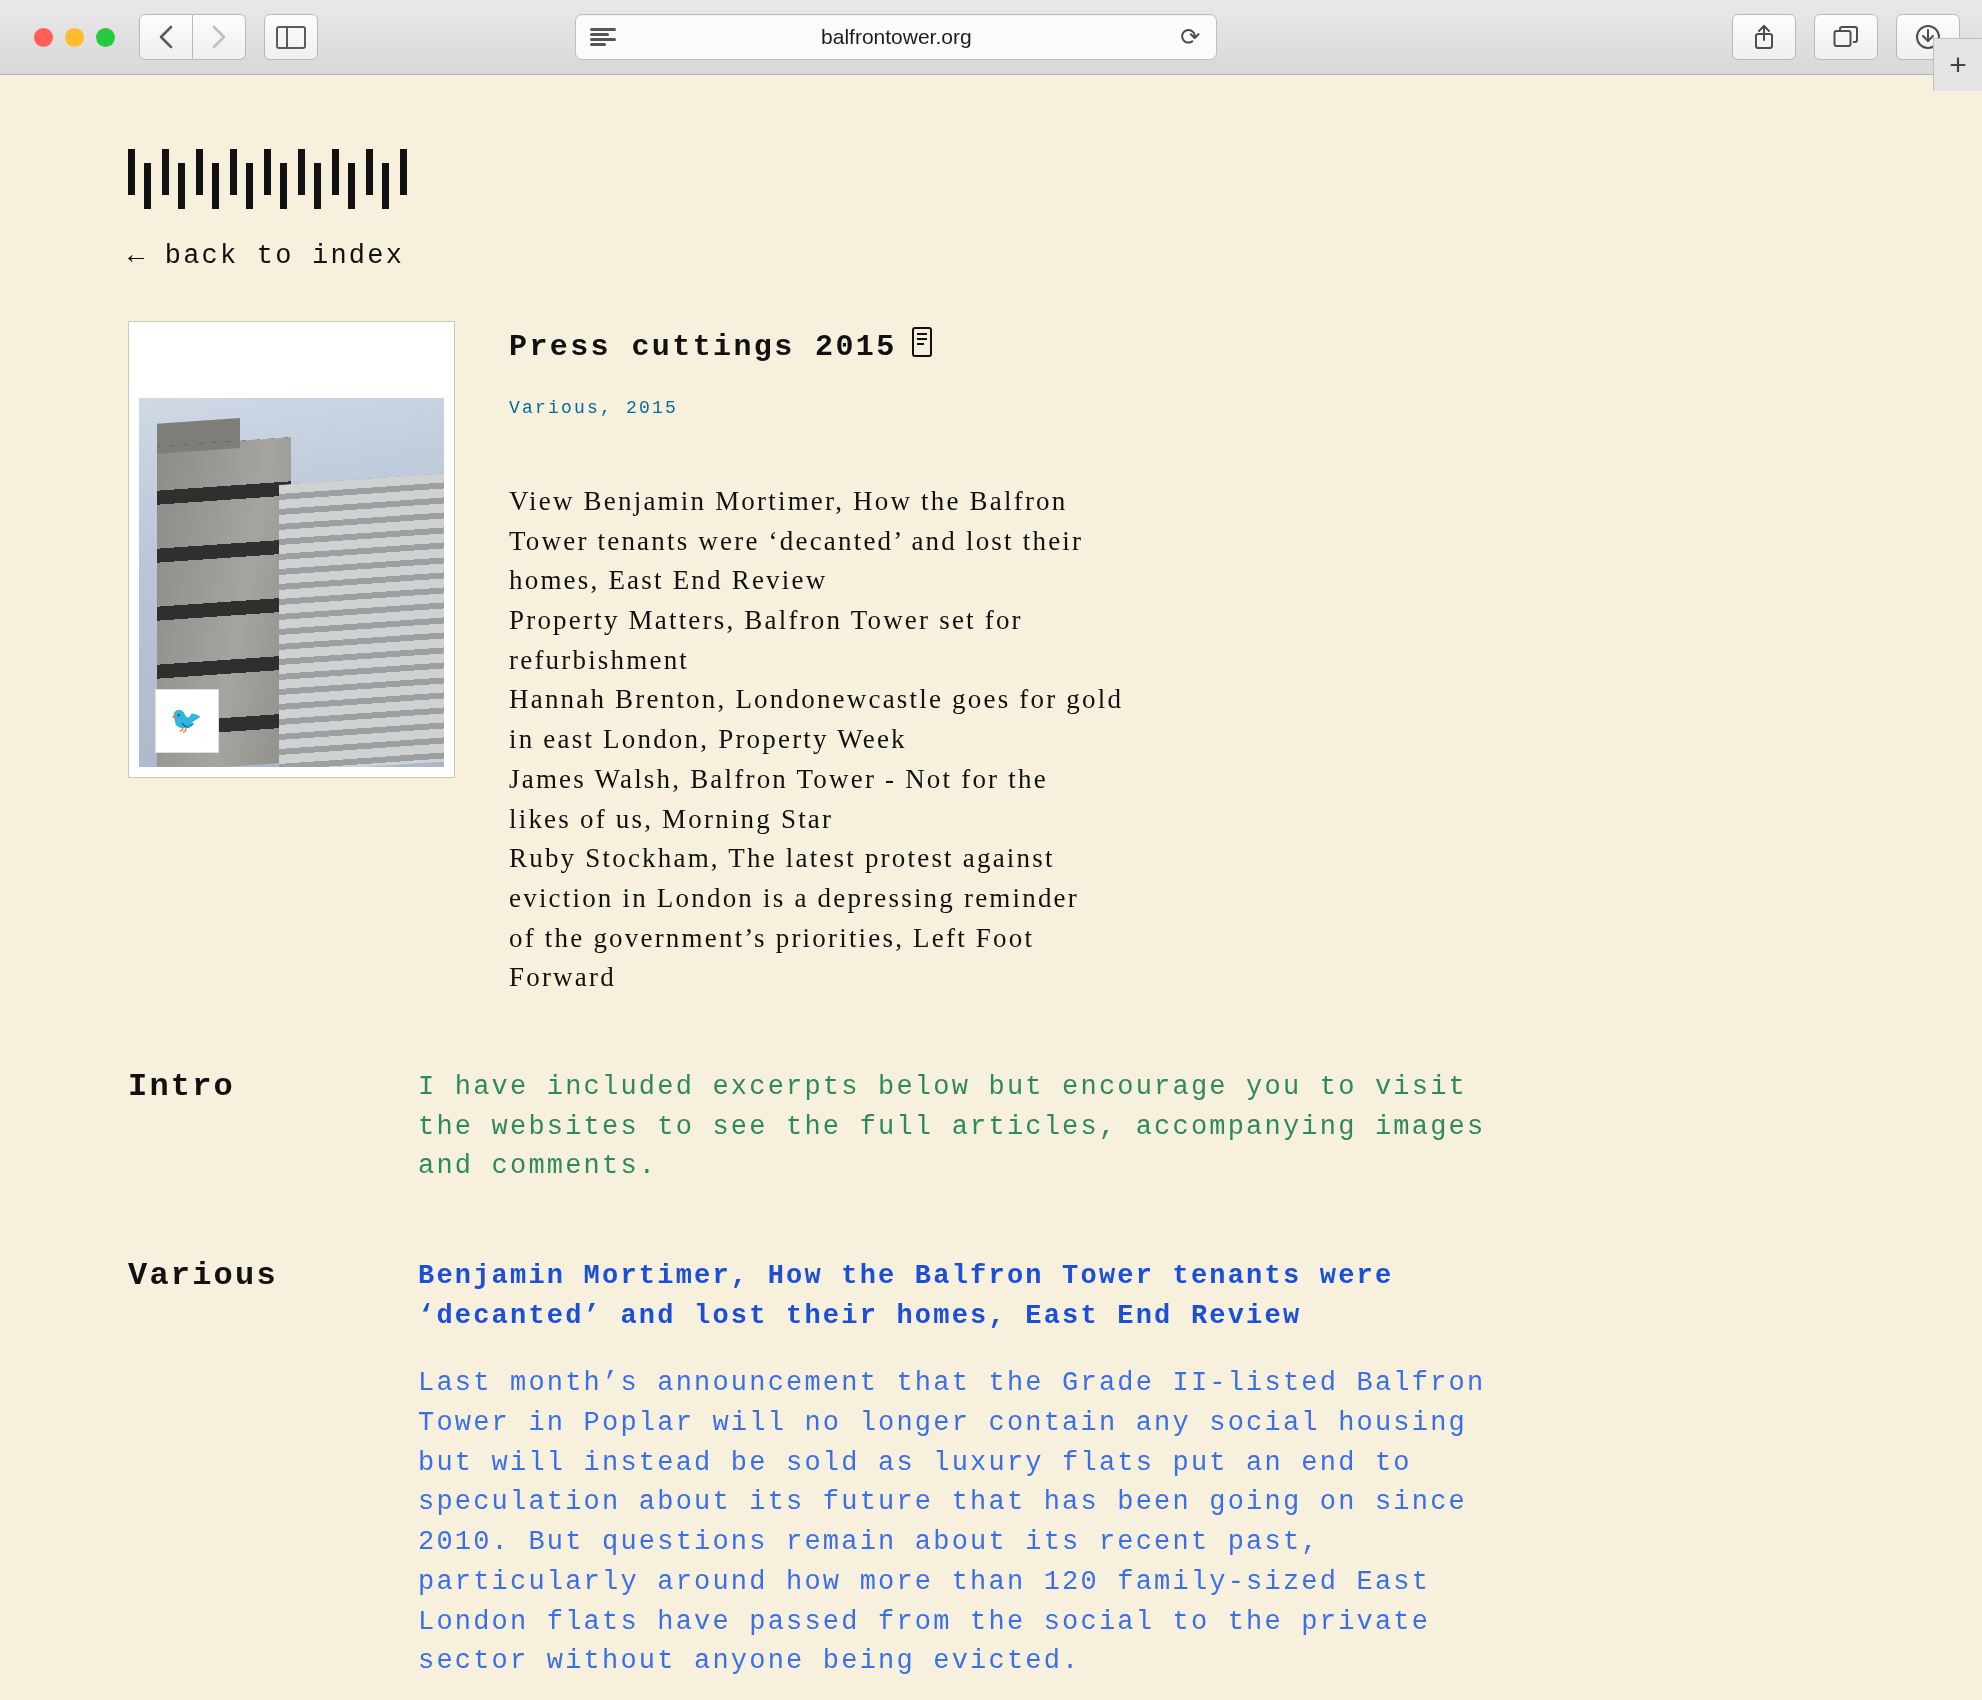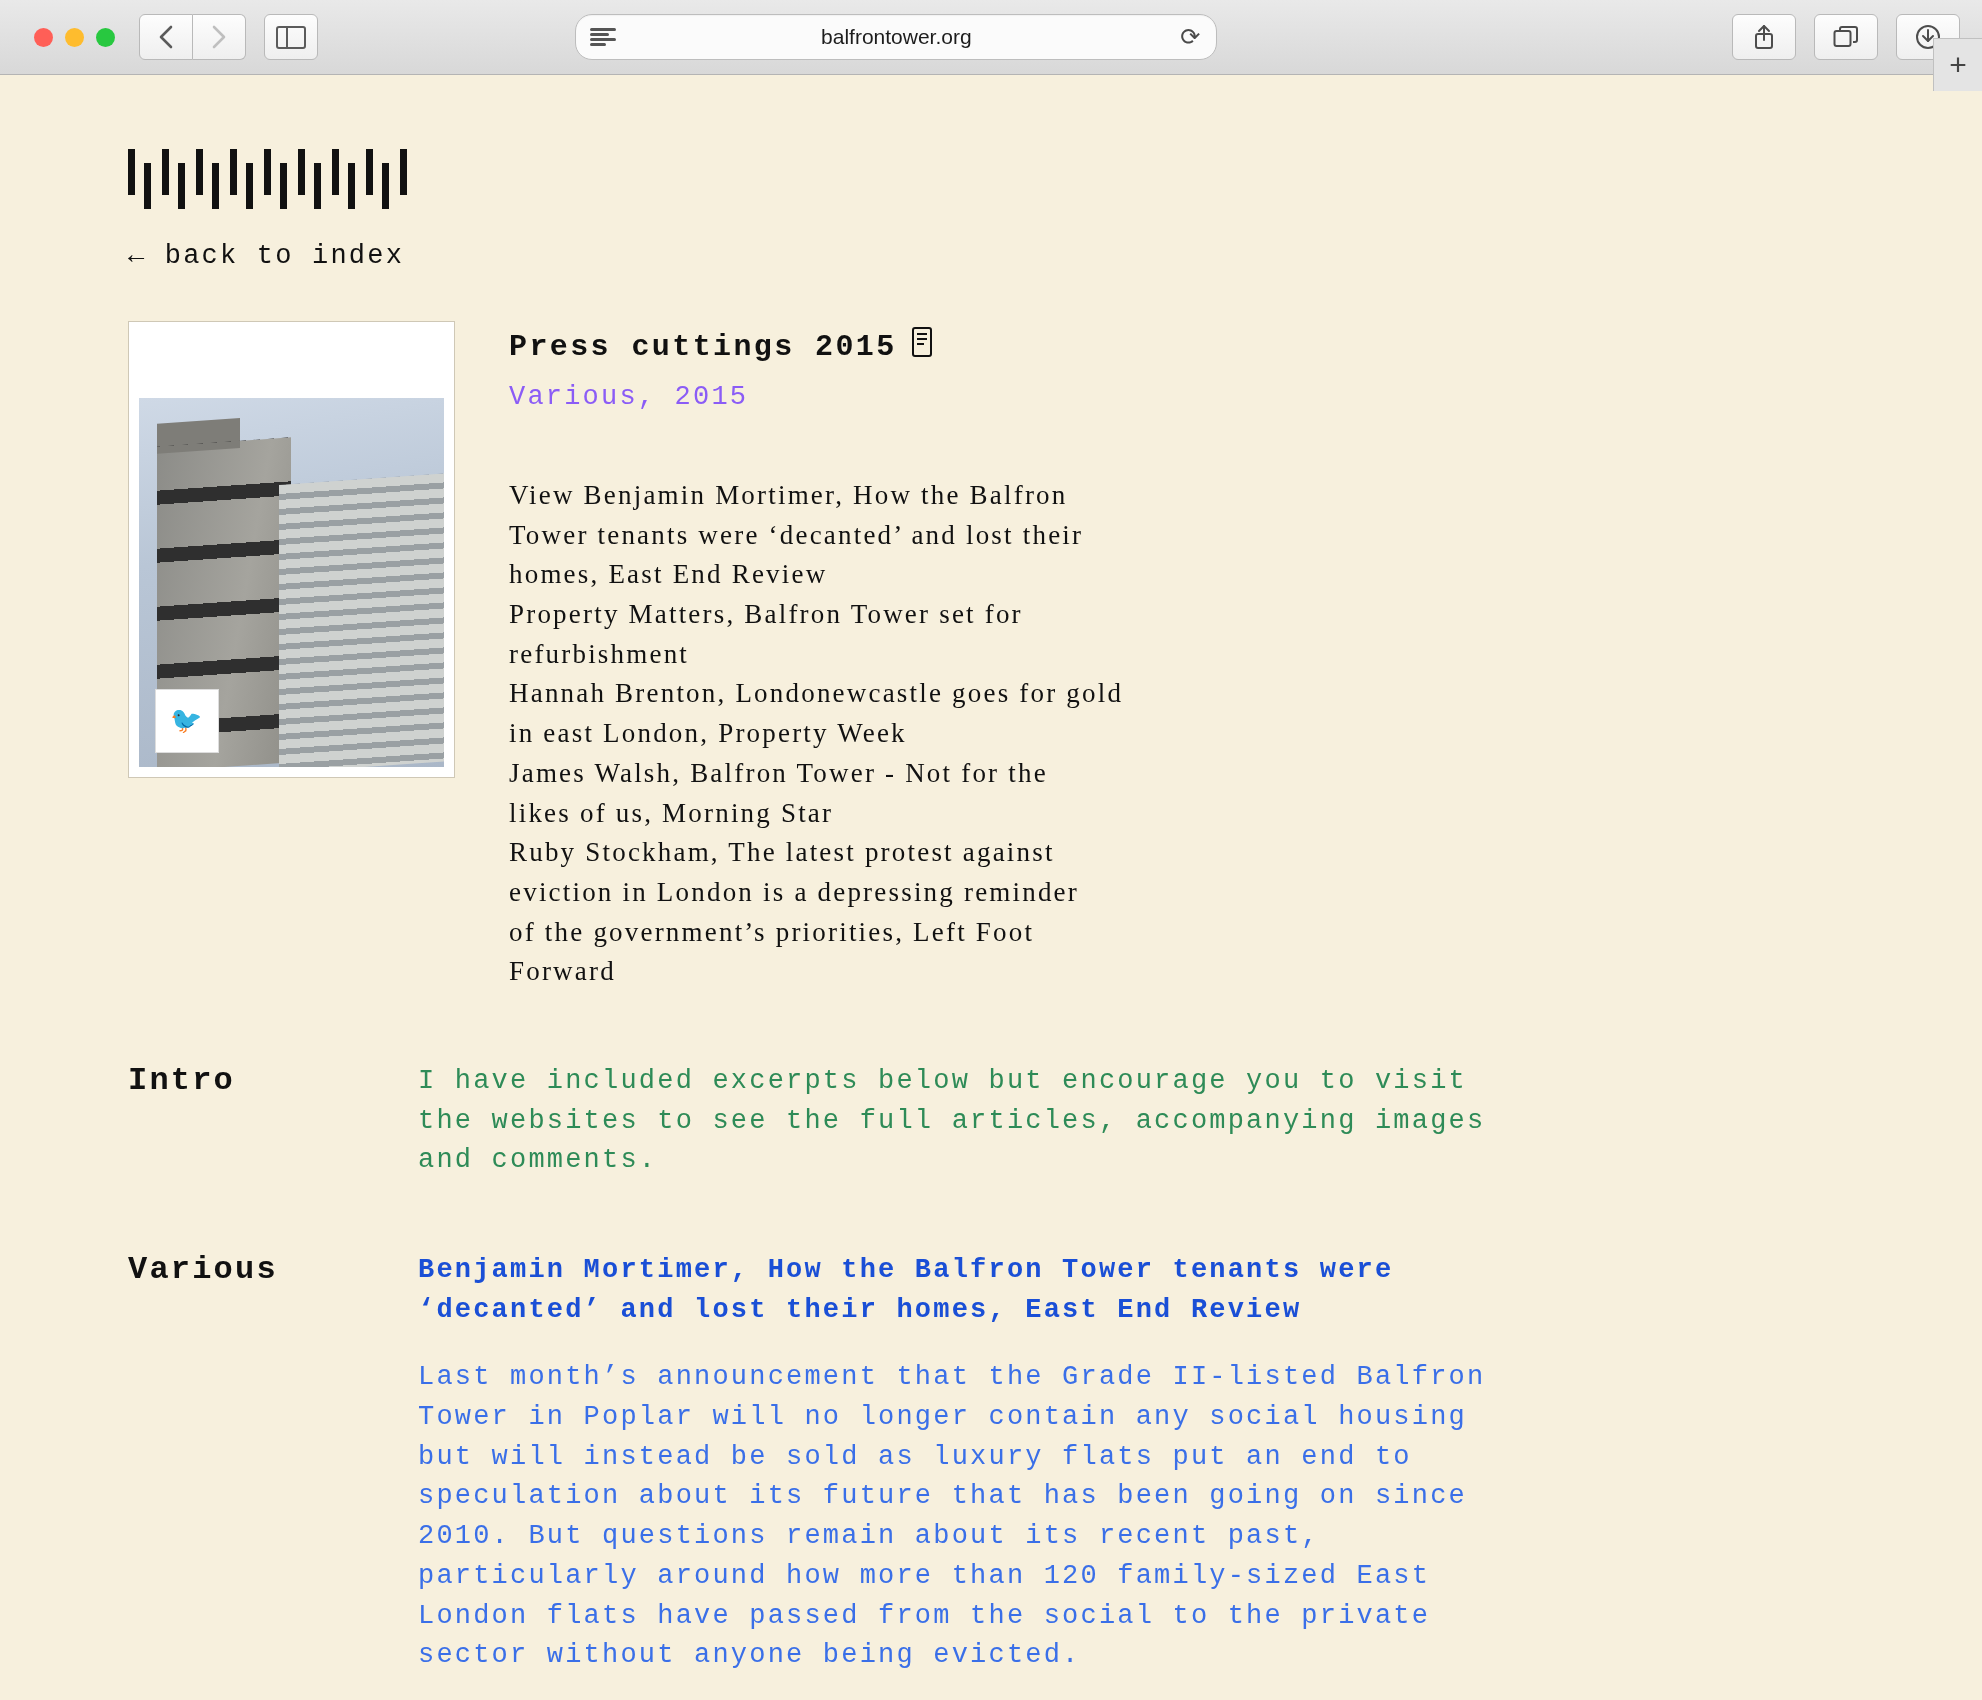--- a/index.html
+++ b/index.html
@@ -67,21 +67,21 @@
     border-left: 2px solid #5b5b5b;
   }
 
   .urlbar {
     flex: 0 0 auto;
     width: 640px;
     height: 44px;
     margin: 0 auto;
     background: #fbfbfb;
     border: 1px solid #bdbdbd;
-    border-radius: 17px;
+    border-radius: 7px;
     display: flex;
     align-items: center;
     position: relative;
     box-shadow: inset 0 1px 1px rgba(0,0,0,0.04);
   }
   .urlbar .url-text {
     flex: 1;
     text-align: center;
     font-family: "Liberation Sans", sans-serif;
     font-size: 21px;
@@ -242,24 +242,24 @@
     font-size: 30px;
     font-weight: bold;
     letter-spacing: 2.4px;
     color: #111;
     margin: 0;
     display: flex;
     align-items: center;
     gap: 14px;
   }
   .rec-sub {
-    font-size: 27px;
+    font-size: 18px;
     letter-spacing: 2.2px;
-    color: #8b5cf6;
-    margin-top: 16px;
+    color: #0369a1;
+    margin-top: 32px;
   }
   .rec-body {
     font-size: 27px;
     letter-spacing: 2.2px;
     color: #111;
     margin-top: 64px;
     line-height: 1.47;
     max-width: 860px;
     white-space: pre-wrap;
     font-family: Liberation Serif, serif;

